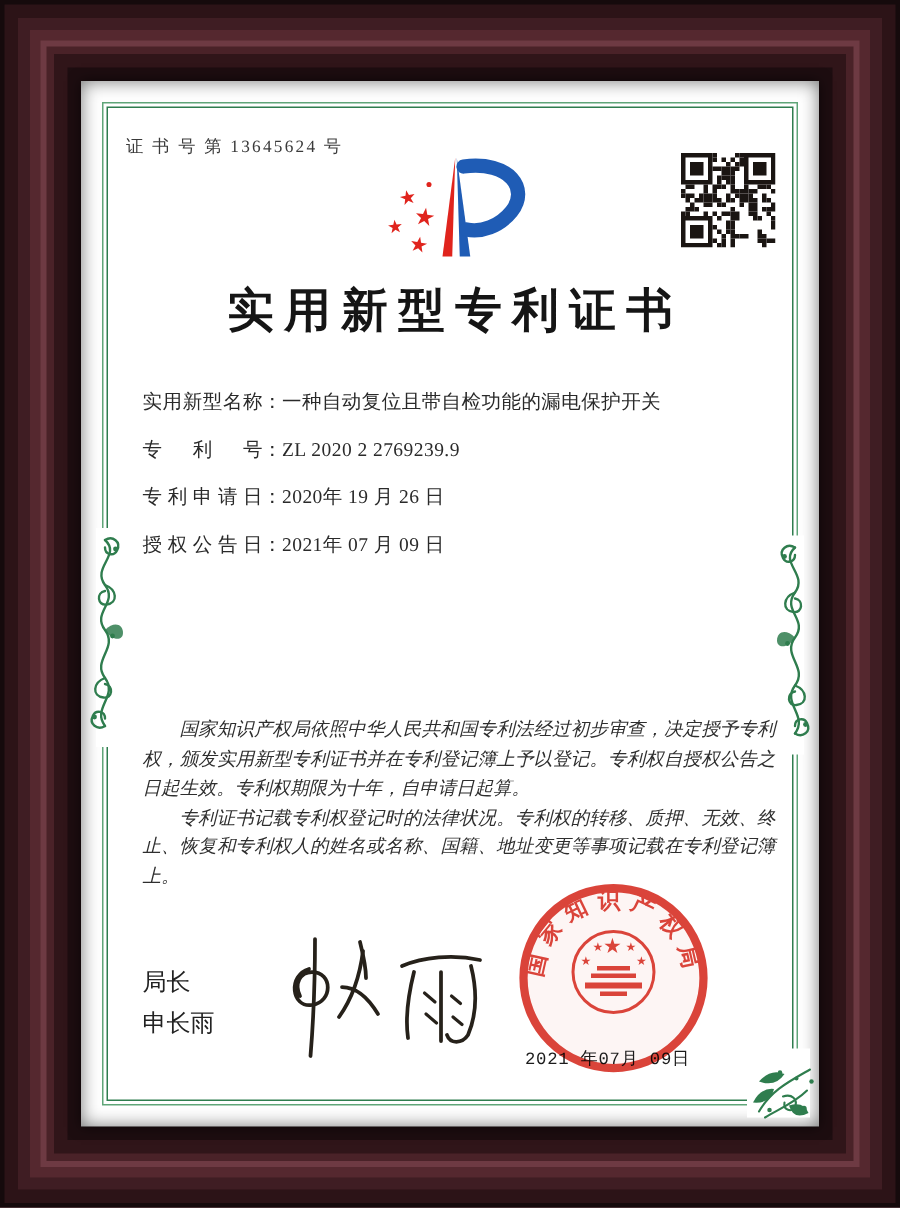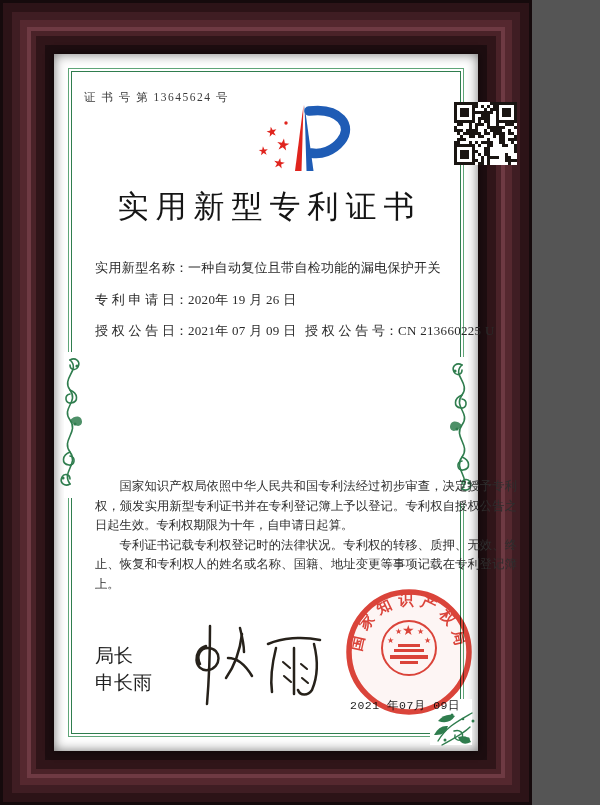--- a/index.html
+++ b/index.html
@@ -1,16 +1,16 @@
 <!DOCTYPE html>
 <html><head>
 <meta charset="utf-8">
 <style>
   html,body{margin:0;padding:0;background:#555;}
-  .cert{position:relative;width:532px;height:805px;background:#1d0d10;overflow:hidden;
+  .cert{position:relative;width:600px;height:805px;background:#1d0d10;overflow:hidden;
         font-family:"Liberation Serif", serif;}
   
   .bevel{position:absolute;inset:0;pointer-events:none;z-index:0;
     box-shadow:
       inset 0 0 0 3px #150a0c,
       inset 0 0 0 12px #2c1317,
       inset 0 0 0 20px #3f1d23,
       inset 0 0 0 27px #55282f,
       inset 0 0 0 31px #6e3a43,
       inset 0 0 0 36px #4a2228,
@@ -27,35 +27,35 @@
   .mask.corner{right:6px;bottom:6px;width:42px;height:46px;}
   .orn{position:absolute;}
   .orn.left{left:3px;top:300px;}
   .orn.right{right:3px;top:305px;}
   .orn.corner{right:2px;bottom:2px;}
   
   .certno{position:absolute;left:30px;top:36px;font-size:11.5px;letter-spacing:1.5px;color:#3a3a3a;}
   .logo{position:absolute;left:198px;top:46px;}
   .qr{position:absolute;left:400px;top:48px;}
   .title{position:absolute;left:0;right:0;top:132px;text-align:center;
-         font-size:31px;font-weight:normal;color:#151515;letter-spacing:7px;text-indent:7px;}
+         font-size:31px;font-weight:bold;color:#151515;letter-spacing:7px;text-indent:7px;}
   
   .fields{position:absolute;left:41px;top:204px;right:28px;display:flex;flex-direction:column;gap:11.5px;}
   .frow{position:relative;font-size:13px;color:#2a2a2a;line-height:20px;white-space:nowrap;}
   .flabel{display:inline-block;width:80px;text-align:justify;text-align-last:justify;vertical-align:top;}
   .fcolon{display:inline-block;vertical-align:top;}
   .fvalue{display:inline-block;vertical-align:top;letter-spacing:.3px;}
   .pair2{position:absolute;left:210px;top:0;}
   
   .paras{position:absolute;left:41px;top:423px;width:422px;font-size:12.3px;line-height:19.5px;
          color:#2e2e2e;text-align:justify;}
-  .paras p{margin:0;text-indent:2em;}
+  .paras p{margin:0;text-indent:2em;font-style:italic;}
   
   .signer{position:absolute;left:41px;top:588px;font-family:"Liberation Sans",sans-serif;
-          font-size:19px;color:#222;line-height:27px;}
+          font-size:16px;color:#222;line-height:27px;}
   .signature{position:absolute;left:128px;top:566px;}
   .sealdate{position:absolute;left:296px;top:644px;font-size:11.5px;color:#1c1c1c;letter-spacing:.5px;z-index:2;font-family:Liberation Mono, monospace;}
   .seal{position:absolute;left:290px;top:533px;z-index:3;mix-blend-mode:multiply;opacity:.93;}
 </style>
 </head>
 <body>
 
 <div class="cert">
   <div class="bevel"></div>
 
@@ -282,27 +282,27 @@
         <rect x="6" y="48" width="9" height="9" fill="#1a1512"></rect>
       </svg>
 
     <div class="title">实用新型专利证书</div>
 
     <div class="fields">
       <div class="frow">
         <span class="flabel">实用新型名称</span><span class="fcolon">：</span><span class="fvalue">一种自动复位且带自检功能的漏电保护开关</span>
       </div>
       <div class="frow">
+        <span class="flabel">专利号</span><span class="fcolon">：</span><span class="fvalue">ZL 2020 2 2769239.9</span>
+      </div>
+      <div class="frow">
         <span class="flabel">专利申请日</span><span class="fcolon">：</span><span class="fvalue">2020年 19 月 26 日</span>
       </div>
       <div class="frow">
         <span class="flabel">授权公告日</span><span class="fcolon">：</span><span class="fvalue">2021年 07 月 09 日</span>
-        <span class="pair2">
-          <span class="flabel">授权公告号</span><span class="fcolon">：</span><span class="fvalue">CN 213660225 U</span>
-        </span>
       </div>
     </div>
 
     <div class="paras">
       <p>国家知识产权局依照中华人民共和国专利法经过初步审查，决定授予专利权，颁发实用新型专利证书并在专利登记簿上予以登记。专利权自授权公告之日起生效。专利权期限为十年，自申请日起算。</p>
       <p>专利证书记载专利权登记时的法律状况。专利权的转移、质押、无效、终止、恢复和专利权人的姓名或名称、国籍、地址变更等事项记载在专利登记簿上。</p>
     </div>
 
     <div class="signer">
       <div>局长</div>

